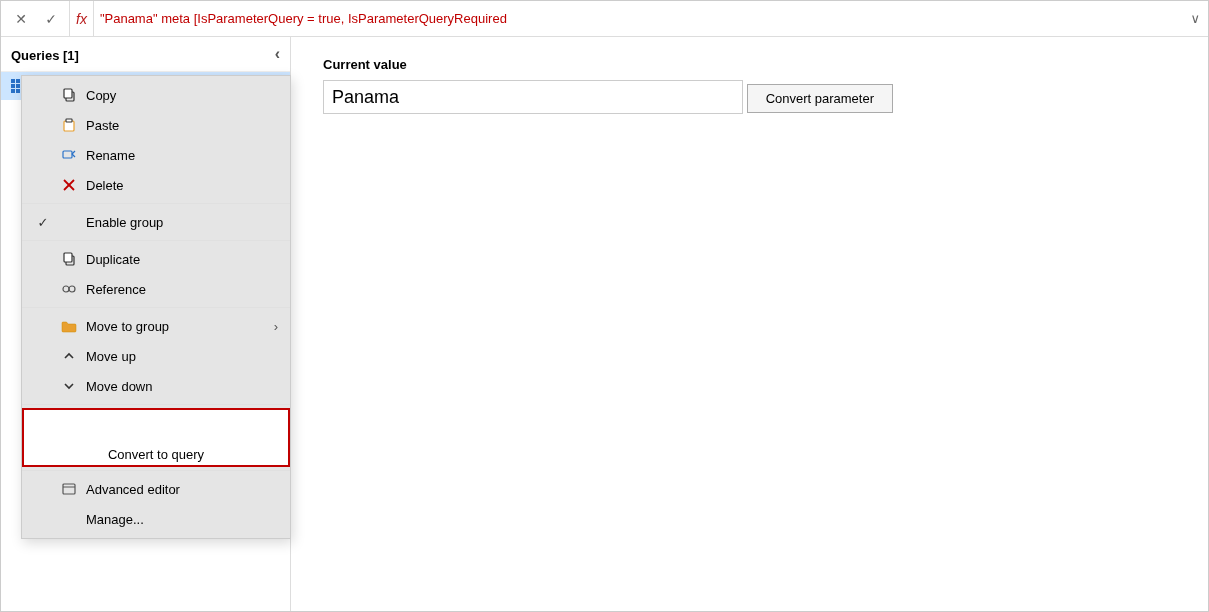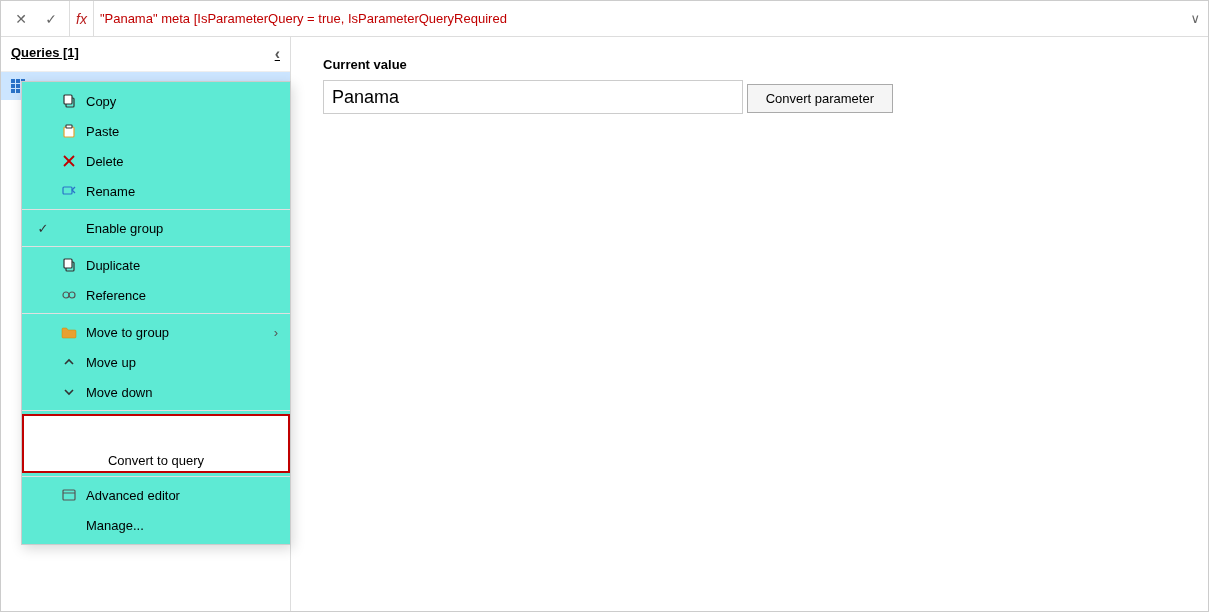--- a/index.html
+++ b/index.html
@@ -78,27 +78,26 @@
       width: 290px;
       min-width: 290px;
       background: #fff;
       border-right: 1px solid #ddd;
       display: flex;
       flex-direction: column;
       position: relative;
     }
     .sidebar-header {
       display: flex;
-      align-items: flex-start;
+      align-items: flex-end;
       justify-content: space-between;
       padding: 8px 10px;
       font-weight: 600;
       font-size: 13px;
       border-bottom: 1px solid #eee;
-      text-decoration: underline;
     }
     .sidebar-collapse-btn {
       cursor: pointer;
       color: #555;
       font-size: 16px;
     }
     .query-item {
       display: flex;
       align-items: center;
       padding: 5px 8px;
@@ -109,24 +108,24 @@
     .query-item-icon {
       width: 18px;
       height: 18px;
       display: flex;
       align-items: center;
       justify-content: center;
     }
     
     .context-menu {
       position: absolute;
-      top: 44px;
+      top: 38px;
       left: 20px;
       width: 270px;
-      background: #5eead4;
+      background: #e5e5e5;
       border: 1px solid #ccc;
       box-shadow: 2px 4px 12px rgba(0,0,0,0.15);
       z-index: 100;
       padding: 4px 0;
     }
     .menu-item {
       display: flex;
       align-items: center;
       padding: 5px 12px;
       cursor: pointer;
@@ -267,38 +266,38 @@
                 <rect x="2" y="3" width="10" height="10" rx="1" fill="white" stroke="#e8a030" stroke-width="1.2"></rect>
                 <rect x="4" y="1" width="6" height="3" rx="0.5" fill="white" stroke="#333" stroke-width="1.1"></rect>
               </svg>
           </div>
           <span class="menu-item-label">Paste</span>
         </div>
 
         <div class="menu-item">
           <div class="menu-checkmark"></div>
           <div class="menu-item-icon">
+            <svg width="14" height="14" viewBox="0 0 14 14" fill="none">
+                <rect x="1" y="3" width="9" height="7" rx="1" stroke="#2a72c8" stroke-width="1.2"></rect>
+                <line x1="10" y1="6" x2="13" y2="3" stroke="#2a72c8" stroke-width="1.2"></line>
+                <line x1="10" y1="6" x2="13" y2="9" stroke="#2a72c8" stroke-width="1.2"></line>
+              </svg>
+          </div>
+          <span class="menu-item-label">Rename</span>
+        </div>
+
+        <div class="menu-item">
+          <div class="menu-checkmark"></div>
+          <div class="menu-item-icon">
             <svg width="14" height="14" viewBox="0 0 14 14">
                 <line x1="2" y1="2" x2="12" y2="12" stroke="#c00000" stroke-width="1.8"></line>
                 <line x1="12" y1="2" x2="2" y2="12" stroke="#c00000" stroke-width="1.8"></line>
               </svg>
           </div>
           <span class="menu-item-label">Delete</span>
-        </div>
-
-        <div class="menu-item">
-          <div class="menu-checkmark"></div>
-          <div class="menu-item-icon">
-            <svg width="14" height="14" viewBox="0 0 14 14" fill="none">
-                <rect x="1" y="3" width="9" height="7" rx="1" stroke="#2a72c8" stroke-width="1.2"></rect>
-                <line x1="10" y1="6" x2="13" y2="3" stroke="#2a72c8" stroke-width="1.2"></line>
-                <line x1="10" y1="6" x2="13" y2="9" stroke="#2a72c8" stroke-width="1.2"></line>
-              </svg>
-          </div>
-          <span class="menu-item-label">Rename</span>
         </div>
 
         <div class="menu-separator"></div>
 
         <div class="menu-item">
           <div class="menu-checkmark">✓</div>
           <div class="menu-item-icon"></div>
           <span class="menu-item-label">Enable group</span>
         </div>
 

